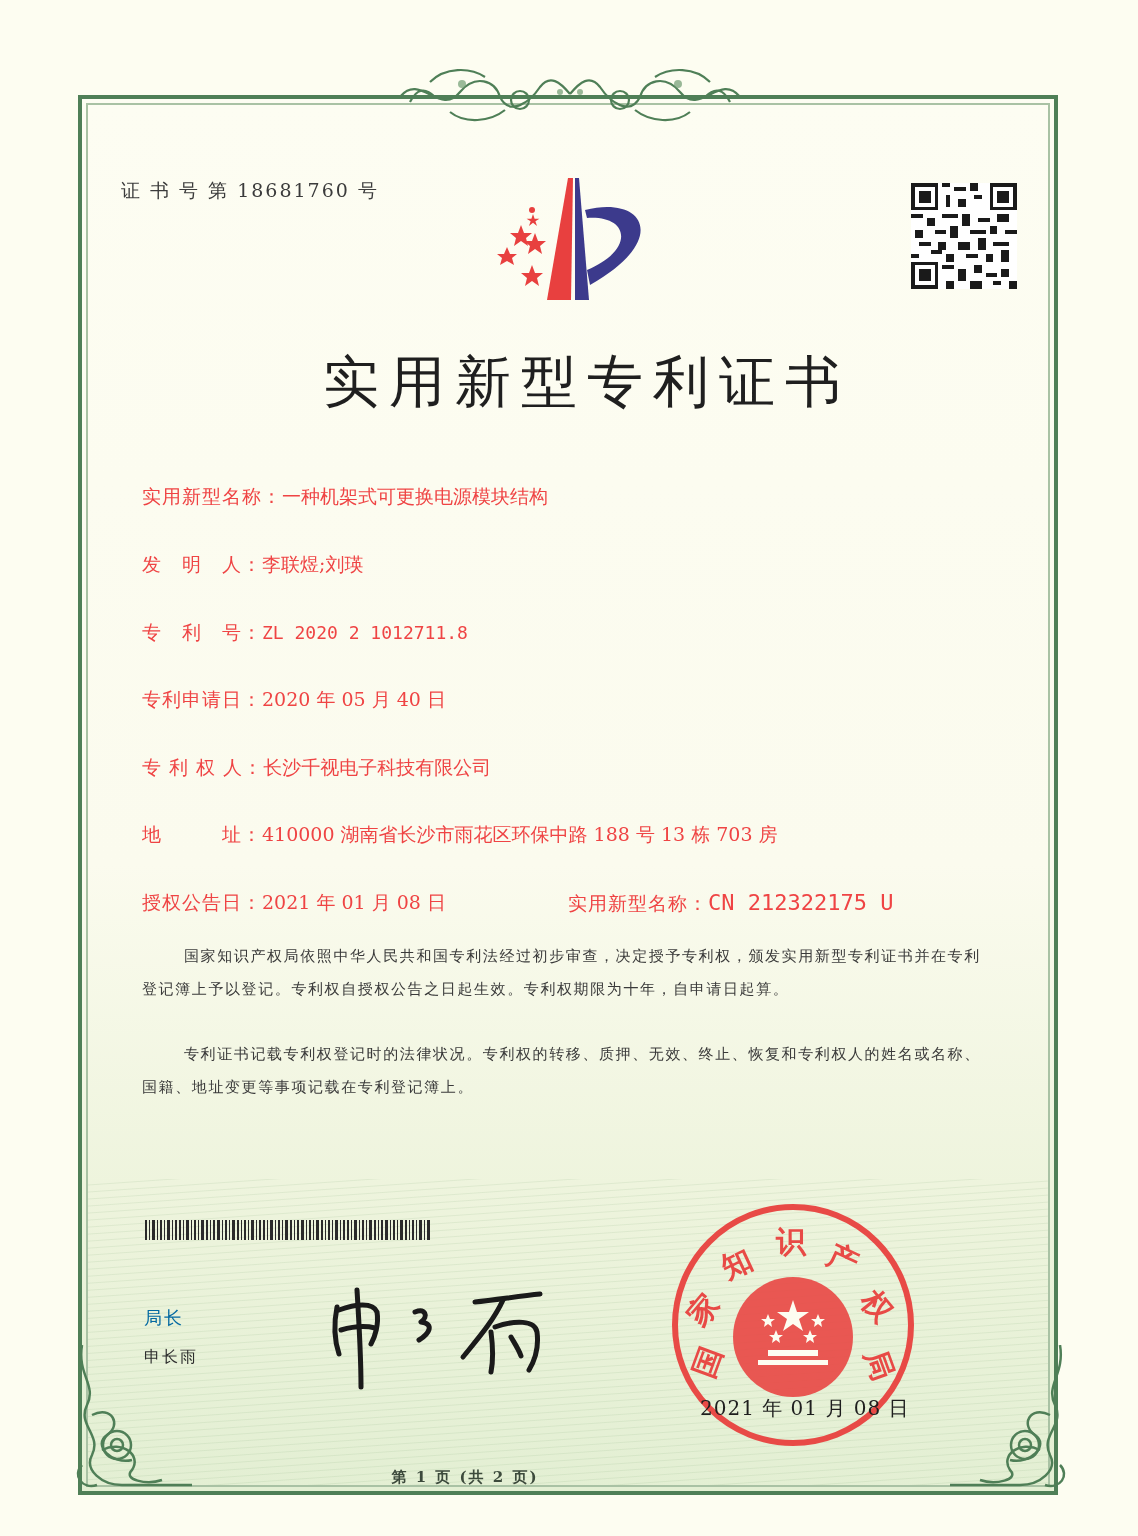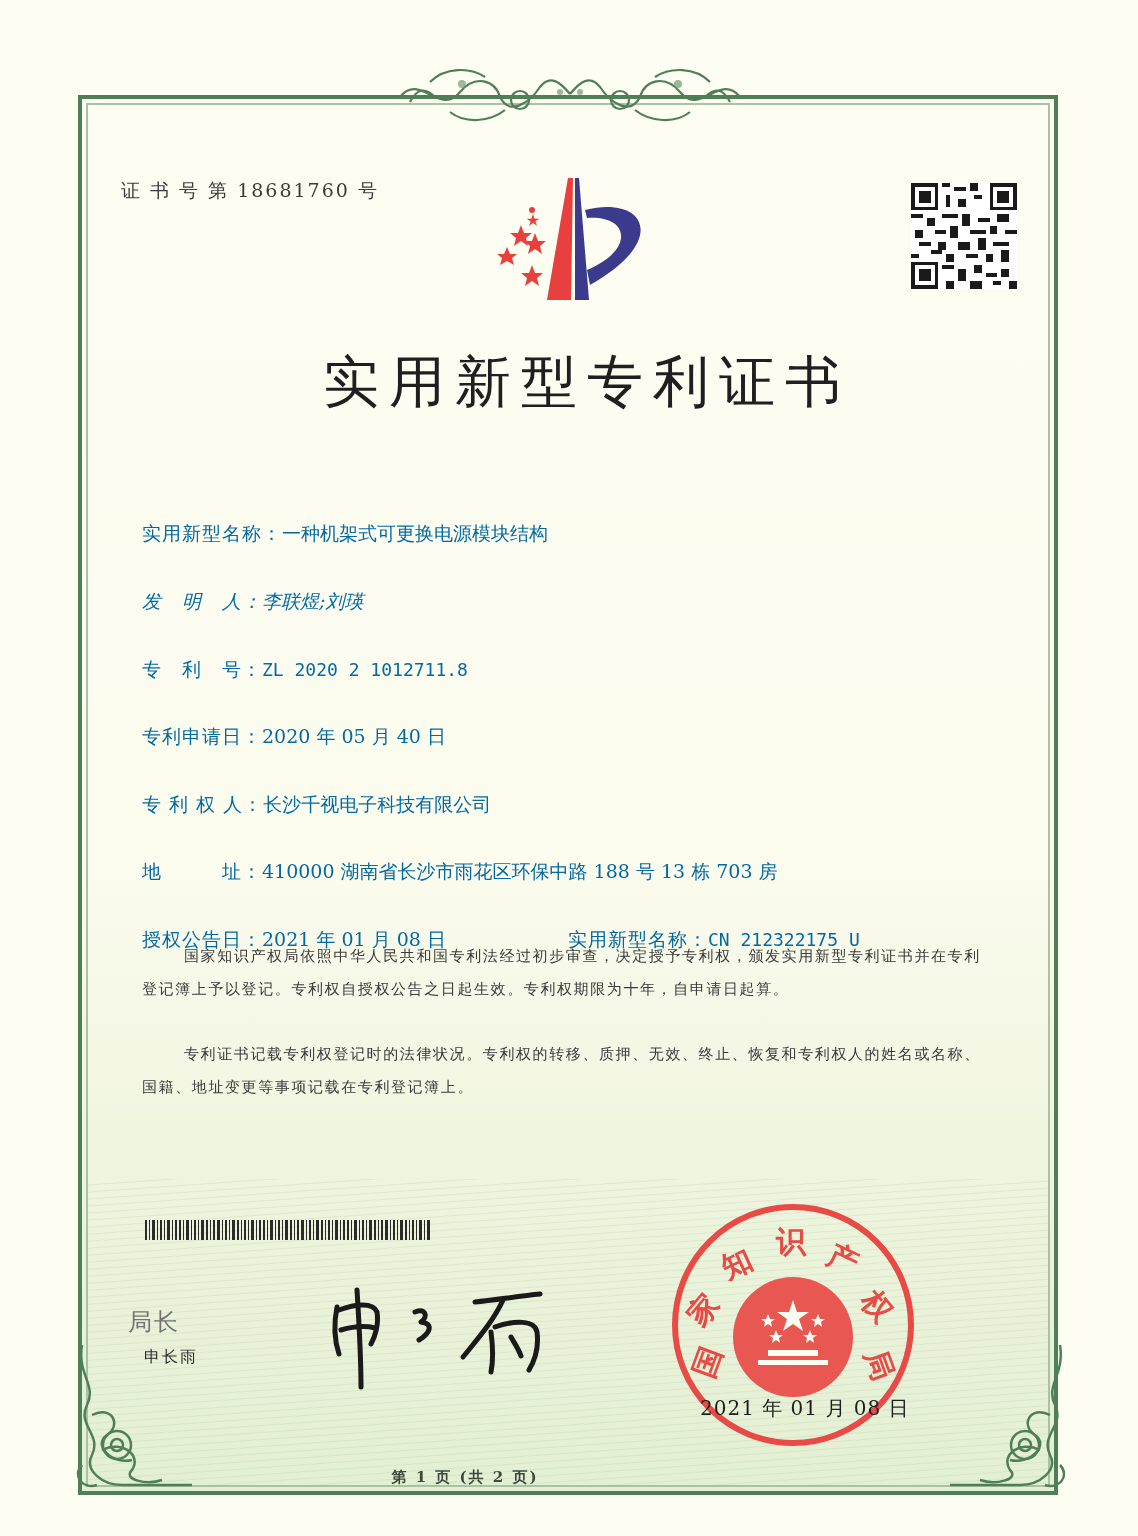--- a/index.html
+++ b/index.html
@@ -31,31 +31,31 @@
   .cert-no { position:absolute; left:121px; top:178px; font-size:19px; letter-spacing:2px; color:#3b3b3b; }
   .logo { position:absolute; left:485px; top:170px; width:170px; height:135px; }
   .qr { position:absolute; left:910px; top:183px; width:108px; height:106px; }
 
   .title {
     position:absolute; left:0; width:1138px; top:345px; text-align:center;
     font-size:56px; letter-spacing:10px; color:#1f1f1f; font-weight:normal;
     padding-left:18px;
   }
 
-  .field { position:absolute; left:142px; font-size:19px; color:#0369a1; white-space:nowrap;margin-top:37px; }
+  .field { position:absolute; left:142px; font-size:19px; color:#ef4444; white-space:nowrap; }
   .field .label { display:inline-block; letter-spacing:1px; }
   .field .value { display:inline-block; }
 
   .para {
     position:absolute; left:142px; width:850px; font-size:15px; line-height:32.5px;
     color:#3a3a3a; text-indent:42px; letter-spacing:1.6px;
   }
 
   .barcode { position:absolute; left:145px; top:1220px; width:285px; height:20px; }
-  .director-title { position:absolute; left:128px; top:1306px; font-family:"DejaVu Sans","Liberation Sans",sans-serif; font-size:24px; color:#737373; letter-spacing:2px; }
+  .director-title { position:absolute; left:144px; top:1306px; font-family:"DejaVu Sans","Liberation Sans",sans-serif; font-size:18px; color:#0369a1; letter-spacing:2px; }
   .director-name  { position:absolute; left:144px; top:1347px; font-family:"DejaVu Sans","Liberation Sans",sans-serif; font-size:16px; color:#2c2c2c; letter-spacing:2px; }
   .signature { position:absolute; left:325px; top:1282px; width:250px; height:110px; }
   .seal { position:absolute; left:668px; top:1202px; width:250px; height:245px; }
   .seal-date { position:absolute; left:700px; top:1395px; font-size:20px; color:#1e1e1e; letter-spacing:1px; }
   .page-num { position:absolute; left:0; width:930px; text-align:center; top:1468px; font-size:15px; color:#3c4a3c; font-weight:bold; letter-spacing:2px; }
 </style>
 </head>
 <body>
 
 <div class="cert-frame">
@@ -174,40 +174,40 @@
       <rect x="21" y="25" width="2" height="1"></rect>
       <rect x="25" y="25" width="2" height="2"></rect>
   </g>
 </svg>
 
 <div class="title">实用新型专利证书</div>
 
 <div class="field" style="top:484px;">
   <span class="label">实用新型名称：</span><span class="value">一种机架式可更换电源模块结构</span>
 </div>
-<div class="field" style="top:552px;font-style:italic;">
+<div class="field" style="top:552px;">
   <span class="label">发　明　人：</span><span class="value">李联煜;刘瑛</span>
 </div>
 <div class="field" style="top:620px;">
   <span class="label">专　利　号：</span><span class="value" style="font-family:'DejaVu Sans Mono','Liberation Mono',monospace;font-size:18px;">ZL 2020 2 1012711.8</span>
 </div>
 <div class="field" style="top:687px;">
   <span class="label">专利申请日：</span><span class="value">2020 年 05 月 40 日</span>
 </div>
 <div class="field" style="top:755px;">
   <span class="label">专 利 权 人：</span><span class="value">长沙千视电子科技有限公司</span>
 </div>
 <div class="field" style="top:822px;">
   <span class="label">地　　　址：</span><span class="value">410000 湖南省长沙市雨花区环保中路 188 号 13 栋 703 房</span>
 </div>
 <div class="field" style="top:890px;">
   <span class="label">授权公告日：</span><span class="value">2021 年 01 月 08 日</span>
 </div>
 <div class="field" style="top:890px; left:568px;">
-  <span class="label">实用新型名称：</span><span class="value" style="font-family:'DejaVu Sans Mono','Liberation Mono',monospace;font-size:18px;">CN 212322175 U</span>
+  <span class="label">实用新型名称：</span><span class="value" style="font-family:'DejaVu Sans Mono','Liberation Mono',monospace;font-size:22px;">CN 212322175 U</span>
 </div>
 
 <div class="para" style="top:940px;">国家知识产权局依照中华人民共和国专利法经过初步审查，决定授予专利权，颁发实用新型专利证书并在专利登记簿上予以登记。专利权自授权公告之日起生效。专利权期限为十年，自申请日起算。</div>
 <div class="para" style="top:1038px;">专利证书记载专利权登记时的法律状况。专利权的转移、质押、无效、终止、恢复和专利权人的姓名或名称、国籍、地址变更等事项记载在专利登记簿上。</div>
 
 <svg class="barcode" viewBox="0 0 285 20" preserveAspectRatio="none">
   <g fill="#2a2a2a">
     <rect x="0" width="2" height="20"></rect>
       <rect x="4" width="1" height="20"></rect>
       <rect x="7" width="3" height="20"></rect>

